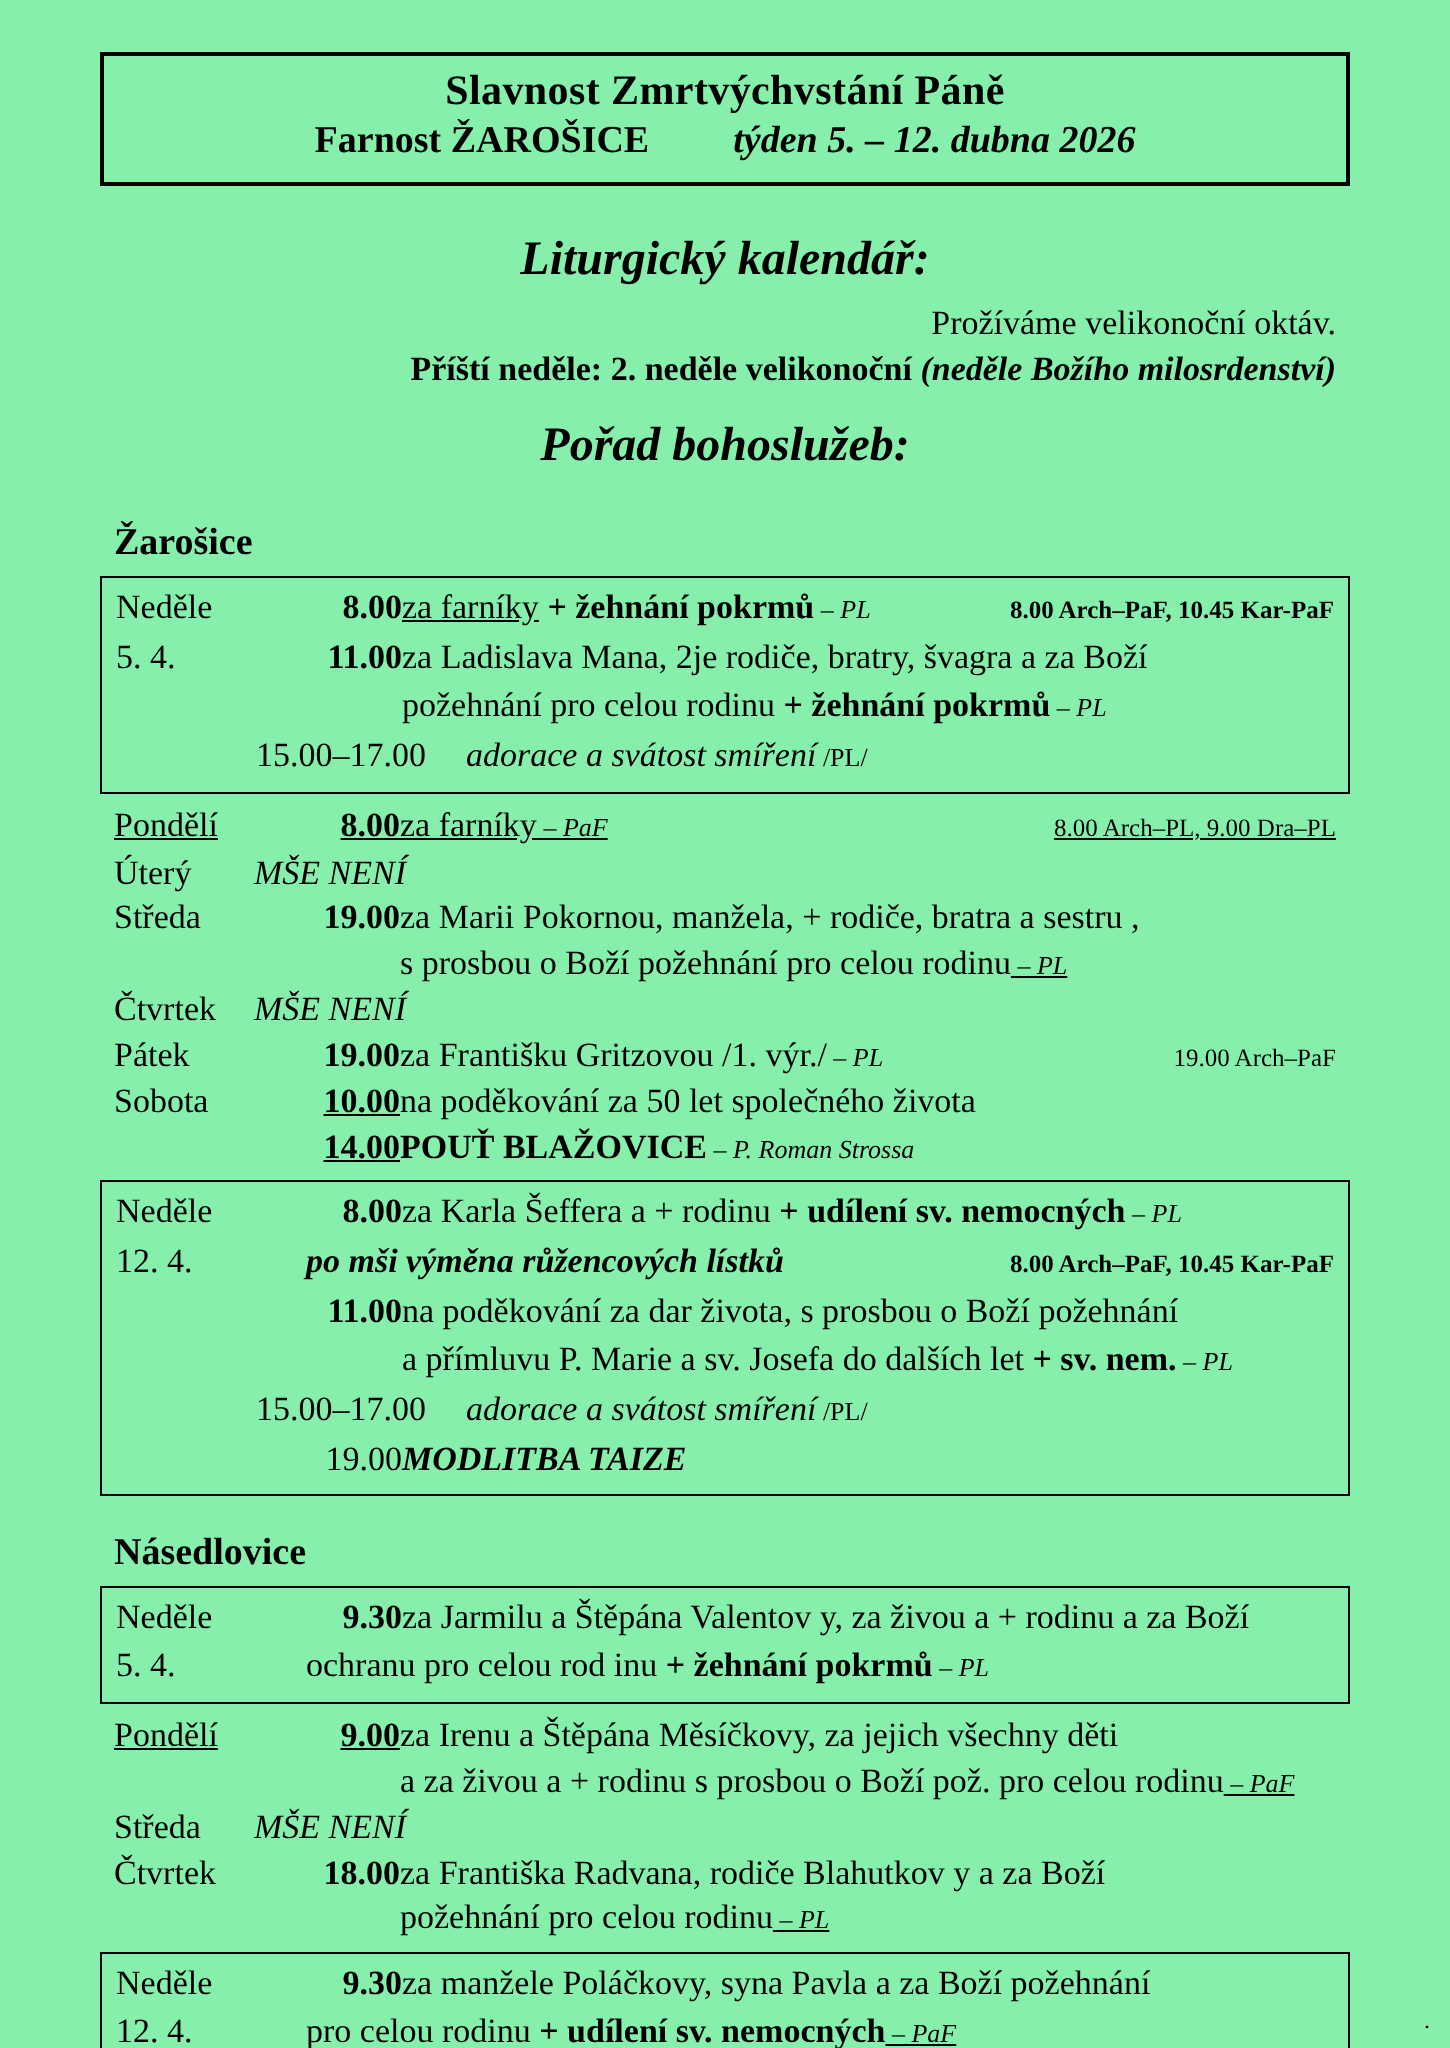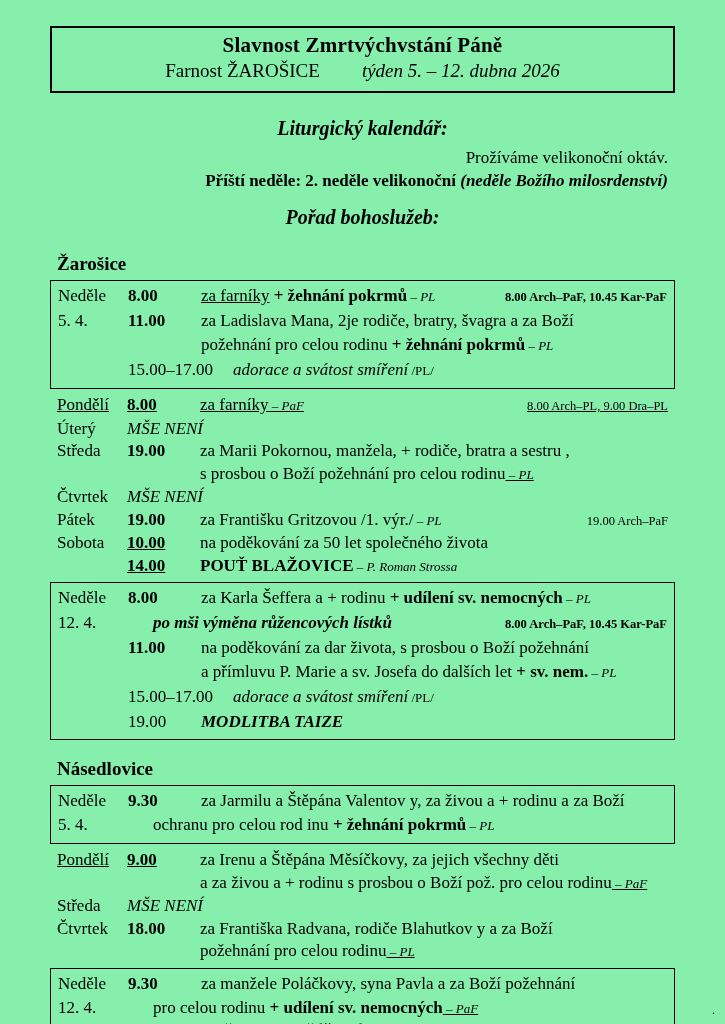--- a/index.html
+++ b/index.html
@@ -6,42 +6,42 @@
   html,body { background:#e8e8e8; }
   body { width:725px; height:1024px; overflow:hidden; margin:0 auto;
          font-family:"Liberation Serif","DejaVu Serif",serif;
          font-size:17px; color:#000; }
   .page { width:725px; height:1024px; background:#86efac; position:relative;
           padding:26px 50px 0 50px; }
 
   
   .headerbox { border:2px solid #000; text-align:center; padding:5px 8px 9px 8px; margin-bottom:24px; }
   .h-title { font-size:21px; font-weight:bold; letter-spacing:.2px; }
-  .h-sub { font-size:19px; font-weight:normal; margin-top:2px; }
+  .h-sub { font-size:19px; font-weight:bold; margin-top:2px; }
   .h-week { font-style:italic; margin-left:42px; }
 
   
-  .center-title { text-align:center; font-size:20px; font-weight:bold; font-style:italic; }
+  .center-title { text-align:center; font-size:24px; font-weight:bold; font-style:italic; }
   .cal-title { margin-bottom:6px; }
   .sched-title { margin-top:14px; margin-bottom:24px; }
 
   .plainpad { padding:0 7px; }
   .cal-line { line-height:23px;text-align:right; }
 
   .sec-head { font-size:19px; font-weight:bold; padding-left:7px; margin-bottom:5px; }
 
   .box { border:1px solid #000; padding:3px 7px 5px 7px; margin-bottom:4px; }
   .plain { padding:1px 7px; margin-bottom:3px; }
 
   .row { display:flex; align-items:baseline; }
   .box .row { line-height:24px; }
   .plain .row { line-height:22.5px; }
 
   .day  { flex:0 0 70px; white-space:nowrap; }
-  .time { flex:0 0 73px; white-space:nowrap; }
+  .time { flex:0 0 73px; white-space:nowrap;text-align:right; }
   .timeW{ flex:0 0 105px; white-space:nowrap; }
   .txt  { flex:1 1 auto; min-width:0; }
   .right{ margin-left:auto; white-space:nowrap; padding-left:8px; }
 
   .cont { padding-left:143px; }
   .indent25 { display:inline-block; padding-left:25px; }
 
   .b  { font-weight:bold; }
   .i  { font-style:italic; }
   .bi { font-weight:bold; font-style:italic; }

